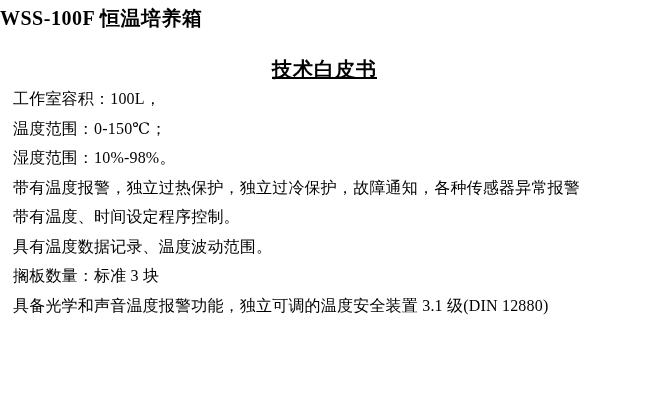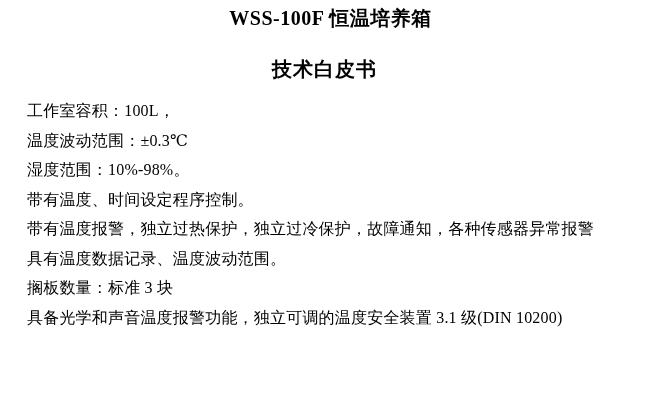--- a/index.html
+++ b/index.html
@@ -16,60 +16,59 @@
   }
   .page {
     width: 649px;
     height: 419px;
     box-sizing: border-box;
     background: #ffffff;
   }
   .doc-title {
     margin: 0;
     padding-top: 7px;
-    text-align: center;
     font-size: 20px;
     font-weight: bold;
     line-height: 22px;
     letter-spacing: 0.5px;
     white-space: pre;
-    padding-left: 12px;
   }
   .doc-subtitle {
-    margin: 16px;
+    margin: 4px;
     margin-top: 29px;
     text-align: center;
     font-size: 20px;
     font-weight: bold;
     line-height: 22px;
     letter-spacing: 1px;
+    text-decoration: underline;
   }
   .spec-list {
     margin-top: 4px;
-    padding-left: 27px;
+    padding-left: 13px;
     padding-right: 8px;
   }
   .spec-line {
     font-size: 16px;
     line-height: 29.5px;
     white-space: pre-wrap;
     letter-spacing: 0.2px;
   }
 </style>
 </head>
 <body>
 
 <div class="page">
   <h1 class="doc-title">WSS-100F 恒温培养箱</h1>
 
   <h2 class="doc-subtitle">技术白皮书</h2>
 
   <div class="spec-list">
     <div class="spec-line">工作室容积：100L，</div>
-    <div class="spec-line">温度波动范围：±0.3℃</div>
+    <div class="spec-line">温度范围：0-150℃；</div>
     <div class="spec-line">湿度范围：10%-98%。</div>
+    <div class="spec-line">带有温度报警，独立过热保护，独立过冷保护，故障通知，各种传感器异常报警</div>
     <div class="spec-line">带有温度、时间设定程序控制。</div>
-    <div class="spec-line">带有温度报警，独立过热保护，独立过冷保护，故障通知，各种传感器异常报警</div>
     <div class="spec-line">具有温度数据记录、温度波动范围。</div>
     <div class="spec-line">搁板数量：标准 3 块</div>
-    <div class="spec-line">具备光学和声音温度报警功能，独立可调的温度安全装置 3.1 级(DIN 10200)</div>
+    <div class="spec-line">具备光学和声音温度报警功能，独立可调的温度安全装置 3.1 级(DIN 12880)</div>
   </div>
 </div>
 
 </body></html>

